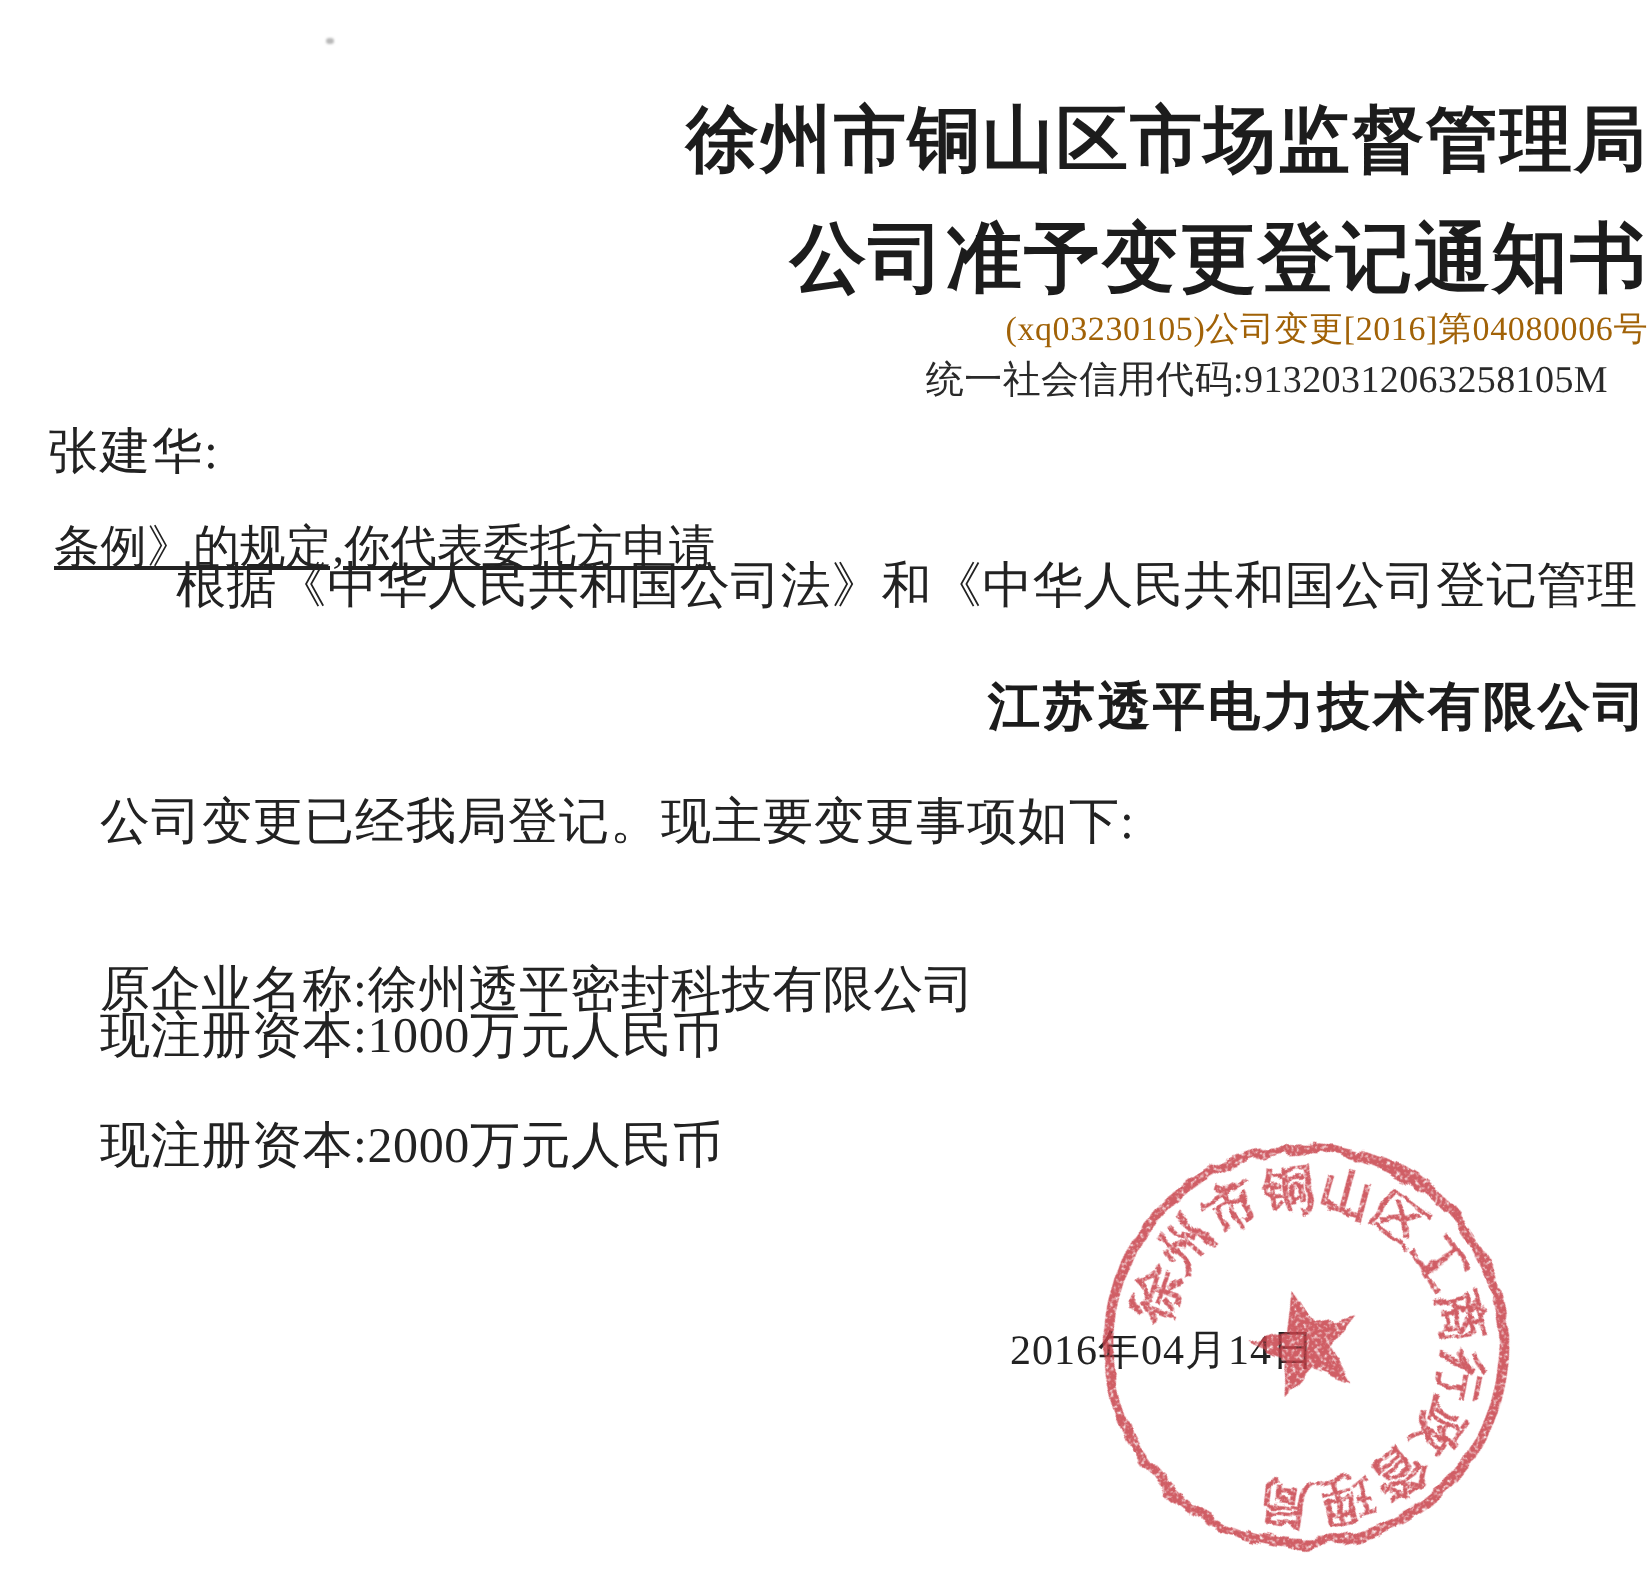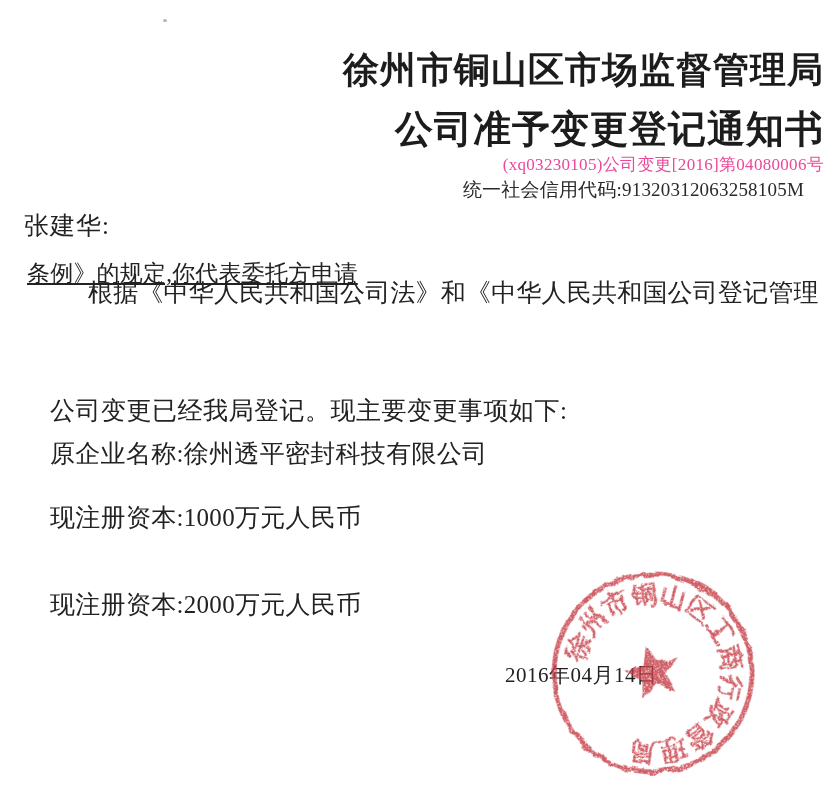--- a/index.html
+++ b/index.html
@@ -6,32 +6,32 @@
   #page {
     position:relative; width:824px; height:791px;
     background:#ffffff; overflow:hidden;
     font-family:"Liberation Serif", serif;
     color:#222222;
   }
   .abs { position:absolute; white-space:nowrap; }
   .center { left:0; width:824px; text-align:right; }
   .title1 { top:46px; font-size:36px; font-weight:bold; letter-spacing:1px; color:#1c1c1c; }
   .title2 { top:104px; font-size:38px; font-weight:bold; letter-spacing:1px; color:#1c1c1c; }
-  .docno  { top:153px; font-size:17px; letter-spacing:0.3px; color:#ec4899; }
+  .docno  { top:153px; font-size:17px; letter-spacing:0.3px; color:#a16207; }
   .credit { top:177px; font-size:19px; letter-spacing:0.2px; color:#2a2a2a; transform:translateX(-20px); }
   .addressee { left:24px; top:209px; font-size:25px; letter-spacing:1px; }
   .para-line1 { left:88px; top:245px; font-size:25px; letter-spacing:0.2px;margin-top:31px; }
   .para-line2 { left:27px; top:258px; font-size:23px; letter-spacing:0.2px;text-decoration:underline; }
   .company { top:336px; font-size:26px; font-weight:bold; letter-spacing:1.5px; color:#1c1c1c;
              font-family:"Liberation Sans", sans-serif; }
   .regline { left:50px; top:394px; font-size:25px; letter-spacing:0.5px; }
-  .chg0 { left:50px; top:437px; font-size:25px; letter-spacing:0.3px; }
+  .chg0 { left:50px; top:478px; font-size:25px; letter-spacing:0.3px; }
   .chg1 { left:50px; top:501px; font-size:25px; letter-spacing:0.3px; }
   .chg2 { left:50px; top:542px; font-size:25px; letter-spacing:0.3px; }
-  .chg3 { left:50px; top:588px; font-size:25px; letter-spacing:0.3px; }
+  .chg3 { left:50px; top:556px; font-size:25px; letter-spacing:0.3px; }
   .license { left:89px; top:623px; font-size:24px; letter-spacing:0.3px; }
   .dateline { left:505px; top:661px; font-size:21px; letter-spacing:0.5px; z-index:1;text-align:right; }
   .speck { left:163px; top:19px; width:4px; height:3px; background:#b9b9b9; border-radius:2px; filter:blur(0.5px); }
   #seal-wrap { position:absolute; left:513px; top:533px; width:280px; height:280px; z-index:2;
                opacity:0.85; pointer-events:none; }
   #seal-chars text {
     font-size:26px; font-family:"Liberation Serif", serif; font-weight:600;
   }
 </style>
 </head>
@@ -48,20 +48,21 @@
   <div class="abs center docno">(xq03230105)公司变更[2016]第04080006号</div>
 
   <div class="abs center credit">统一社会信用代码:91320312063258105M</div>
 
   <div class="abs addressee">张建华:</div>
 
   <div class="abs para-line1">根据《中华人民共和国公司法》和《中华人民共和国公司登记管理</div>
 
   <div class="abs para-line2">条例》的规定,你代表委托方申请</div>
 
+  <div class="abs center company">江苏透平电力技术有限公司</div>
 
   <div class="abs regline">公司变更已经我局登记。现主要变更事项如下:</div>
 
   <div class="abs chg0">原企业名称:徐州透平密封科技有限公司</div>
 
   <div class="abs chg1">现注册资本:1000万元人民币</div>
 
 
   <div class="abs chg3">现注册资本:2000万元人民币</div>
 

